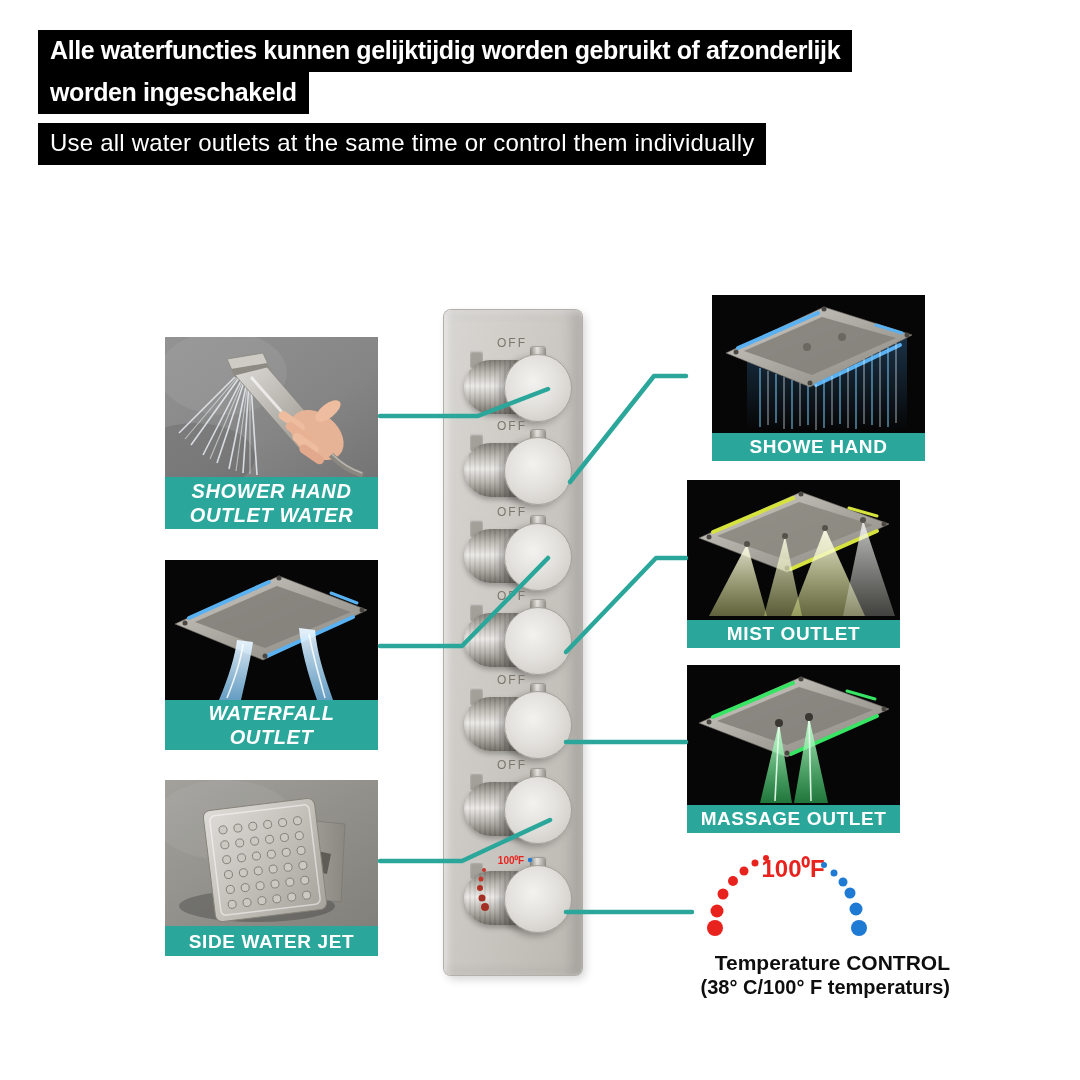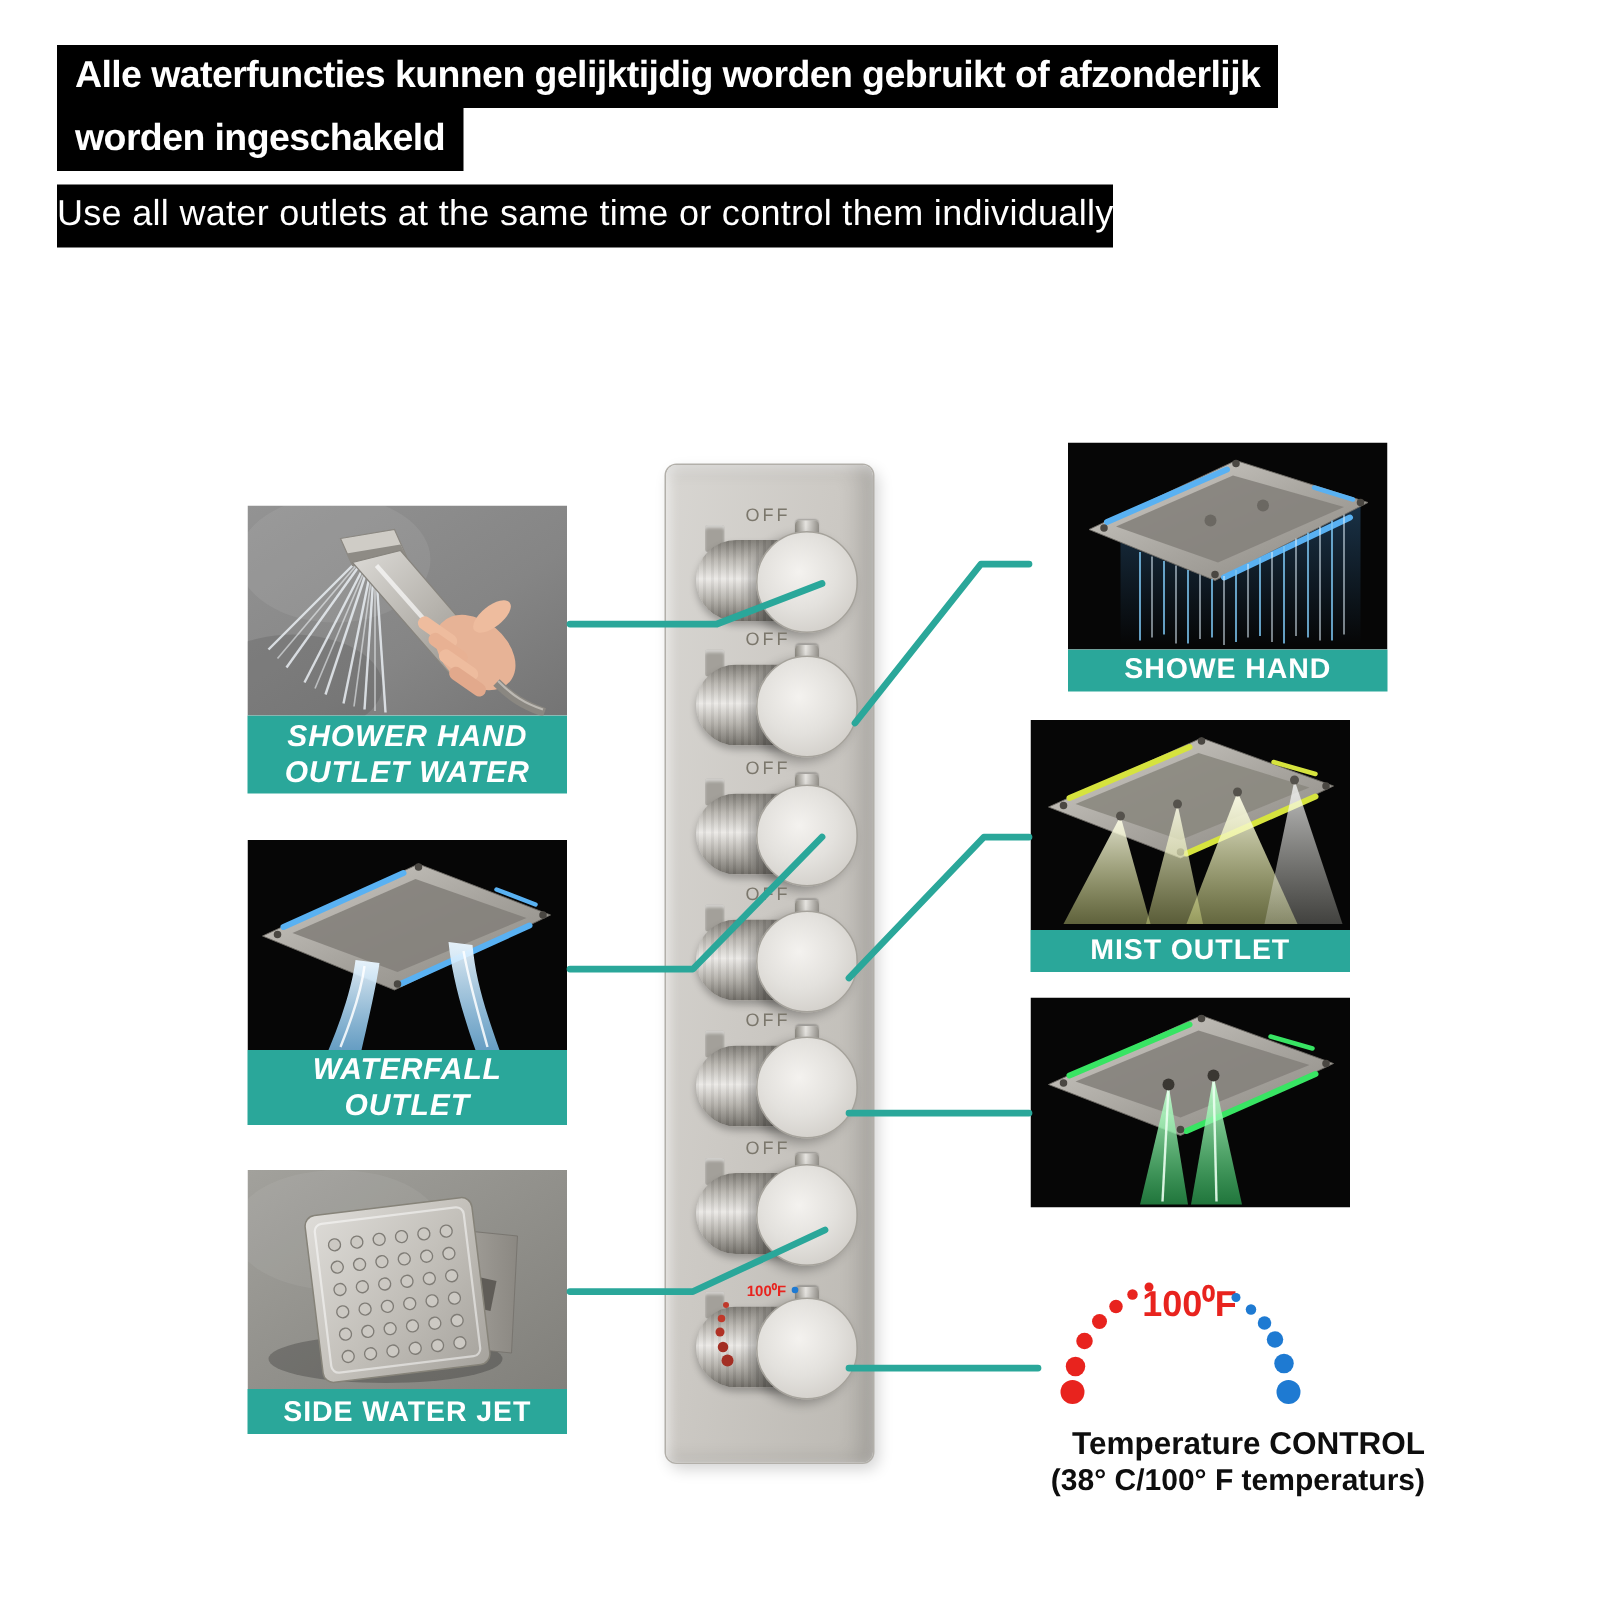--- a/index.html
+++ b/index.html
@@ -4,21 +4,21 @@
 <style>
   html,body{margin:0;padding:0;background:#fff;}
   .stage{position:relative;width:1080px;height:1080px;background:#fff;
          font-family:"Liberation Sans",sans-serif;overflow:hidden;}
 
   
   .hdr{position:absolute;left:38px;top:30px;z-index:3;}
   .hdr-nl{font-weight:700;font-size:25px;letter-spacing:-0.4px;text-decoration:underline;}
   .hdr-line{display:table;background:#000;color:#fff;padding:5px 12px 7px;line-height:30px;}
   .hdr-en{display:table;background:#000;color:#fff;margin-top:9px;font-size:24px;
-          font-weight:400;padding:6px 0 8px;line-height:28px;letter-spacing:0.2px;}
+          font-weight:400;padding:6px 12px 8px;line-height:28px;letter-spacing:0.2px;}
 
   
   .card{position:absolute;width:213px;z-index:2;}
   .photo{display:block;width:213px;}
   .banner{background:var(--accent-teal,#2aa79a);color:#fff;font-weight:700;text-align:center;
           display:flex;align-items:center;justify-content:center;letter-spacing:0.6px;}
   .banner.two{font-size:20px;line-height:24px;min-height:50px;padding:1px 4px;font-style:italic;}
   .banner.two.b2{min-height:48px;}
   .banner.one{font-size:19px;line-height:25px;min-height:28px;padding:1px 2px;}
   .banner.oner{font-size:19px;line-height:24px;min-height:26px;padding:1px 2px;}
@@ -339,20 +339,21 @@
         <circle cx="100" cy="88" r="2.5" fill="#4a4742"></circle>
       <g>
         <polygon points="92,58 73,138 105,138" fill="url(#jetG)" opacity="0.95"></polygon>
         <polygon points="122,52 107,138 141,138" fill="url(#jetG)" opacity="0.95"></polygon>
         <path d="M92 60 L88 136" stroke="#eafff0" stroke-width="1.6" opacity="0.9"></path>
         <path d="M122 54 L124 136" stroke="#eafff0" stroke-width="1.6" opacity="0.9"></path>
         <circle cx="92" cy="58" r="4" fill="#3a3732"></circle>
           <circle cx="122" cy="52" r="4" fill="#3a3732"></circle>
       </g>
     </svg>
+    <div class="banner oner">MASSAGE OUTLET</div>
   </div>
 
   <div class="panel">
     <div class="knob" style="top:42px">
       <div class="knob-off">OFF</div>
       <div class="knob-tab"></div>
       <div class="knob-body"></div>
       <div class="knob-pin"></div>
       <div class="knob-face"></div>
     </div>

